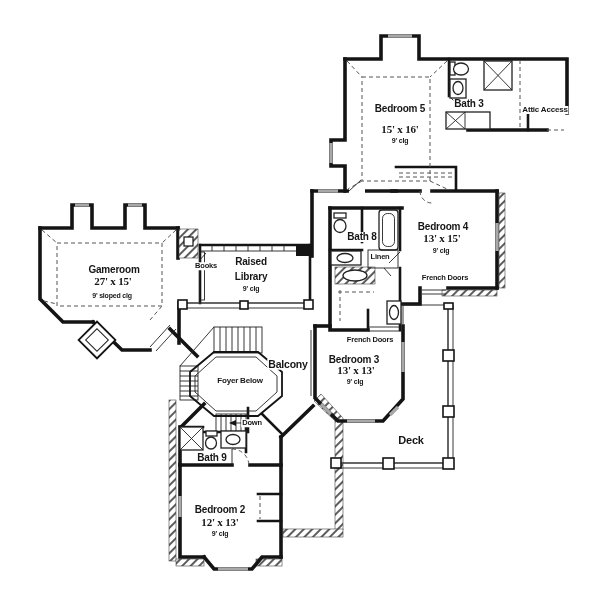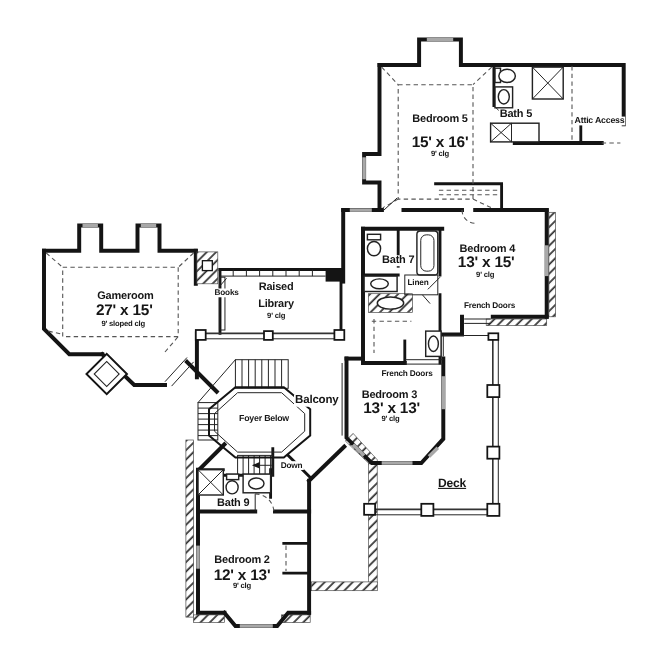--- a/index.html
+++ b/index.html
@@ -3,25 +3,25 @@
 <meta charset="utf-8">
 <style>
   html,body{margin:0;padding:0;background:#fff;}
   #canvas{position:relative;width:600px;height:600px;background:#fff;overflow:hidden;
           font-family:"Liberation Sans",sans-serif;}
   #plan-svg{position:absolute;left:0;top:0;z-index:1;}
   .lbl{position:absolute;transform:translate(-50%,-50%);white-space:nowrap;z-index:2;
        font-family:"Liberation Sans",sans-serif;font-weight:bold;color:#161616;
        background:#fff;padding:0 1px;line-height:1;letter-spacing:-0.2px;}
   .rname{font-size:10px;}
-  .rdims{font-size:14px;}
+  .rdims{font-size:11px;font-family:Liberation Serif, serif;}
   .rclg{font-size:7px;}
   .lmd{font-size:8px;}
   .lsm{font-size:7.5px;}
-  .rdeck{font-size:11px;text-decoration:underline;}
+  .rdeck{font-size:11px;}
   .rbalc{font-size:10.5px;}
   
   .w4{stroke:#141414;stroke-width:3.6;fill:none;stroke-linecap:square;}
   .w3{stroke:#141414;stroke-width:2.6;fill:none;stroke-linecap:square;}
   .w2{stroke:#141414;stroke-width:1.8;fill:none;}
   .thin{stroke:#222;stroke-width:0.9;fill:none;}
   .rail{stroke:#333;stroke-width:1.5;fill:none;}
   .dashc{stroke:#555;stroke-width:1;fill:none;stroke-dasharray:4 3;}
   .win{stroke:#a8a8a8;stroke-width:3.2;fill:none;}
   .post{fill:#fff;stroke:#141414;stroke-width:1.6;}
@@ -230,40 +230,40 @@
     <path class="thin" d="M247,423 H236"></path>
     <polygon points="236,420 229,423 236,426" fill="#161616"></polygon>
     <path class="thin" d="M199,261 L206,253"></path>
   </g>
 </svg>
 
 <div class="lbl rname" style="left:400px;top:109px">Bedroom 5</div>
 <div class="lbl rdims" style="left:400px;top:129px">15' x 16'</div>
 <div class="lbl rclg" style="left:400px;top:140px">9' clg</div>
 
-<div class="lbl rname" style="left:469px;top:104px">Bath 5</div>
+<div class="lbl rname" style="left:469px;top:104px">Bath 3</div>
 <div class="lbl lmd" style="left:545px;top:110px">Attic Access</div>
 
 <div class="lbl rname" style="left:443px;top:227px">Bedroom 4</div>
 <div class="lbl rdims" style="left:442px;top:238px">13' x 15'</div>
 <div class="lbl rclg" style="left:441px;top:250px">9' clg</div>
 
-<div class="lbl rname" style="left:362px;top:237px">Bath 7</div>
+<div class="lbl rname" style="left:362px;top:237px">Bath 8</div>
 <div class="lbl lsm" style="left:380px;top:257px">Linen</div>
 <div class="lbl lsm" style="left:445px;top:278px">French Doors</div>
 <div class="lbl lsm" style="left:370px;top:340px">French Doors</div>
 
 <div class="lbl rname" style="left:354px;top:360px">Bedroom 3</div>
 <div class="lbl rdims" style="left:356px;top:370px">13' x 13'</div>
 <div class="lbl rclg" style="left:355px;top:381px">9' clg</div>
 
 <div class="lbl rdeck" style="left:411px;top:440px">Deck</div>
 <div class="lbl rbalc" style="left:288px;top:364px">Balcony</div>
 <div class="lbl lmd" style="left:240px;top:381px">Foyer Below</div>
-<div class="lbl lsm" style="left:265px;top:423px">Down</div>
+<div class="lbl lsm" style="left:252px;top:423px">Down</div>
 
 <div class="lbl rname" style="left:212px;top:458px">Bath 9</div>
 
 <div class="lbl rname" style="left:220px;top:510px">Bedroom 2</div>
 <div class="lbl rdims" style="left:220px;top:522px">12' x 13'</div>
 <div class="lbl rclg" style="left:220px;top:533px">9' clg</div>
 
 <div class="lbl rname" style="left:114px;top:270px">Gameroom</div>
 <div class="lbl rdims" style="left:113px;top:281px">27' x 15'</div>
 <div class="lbl rclg" style="left:112px;top:295px">9' sloped clg</div>

